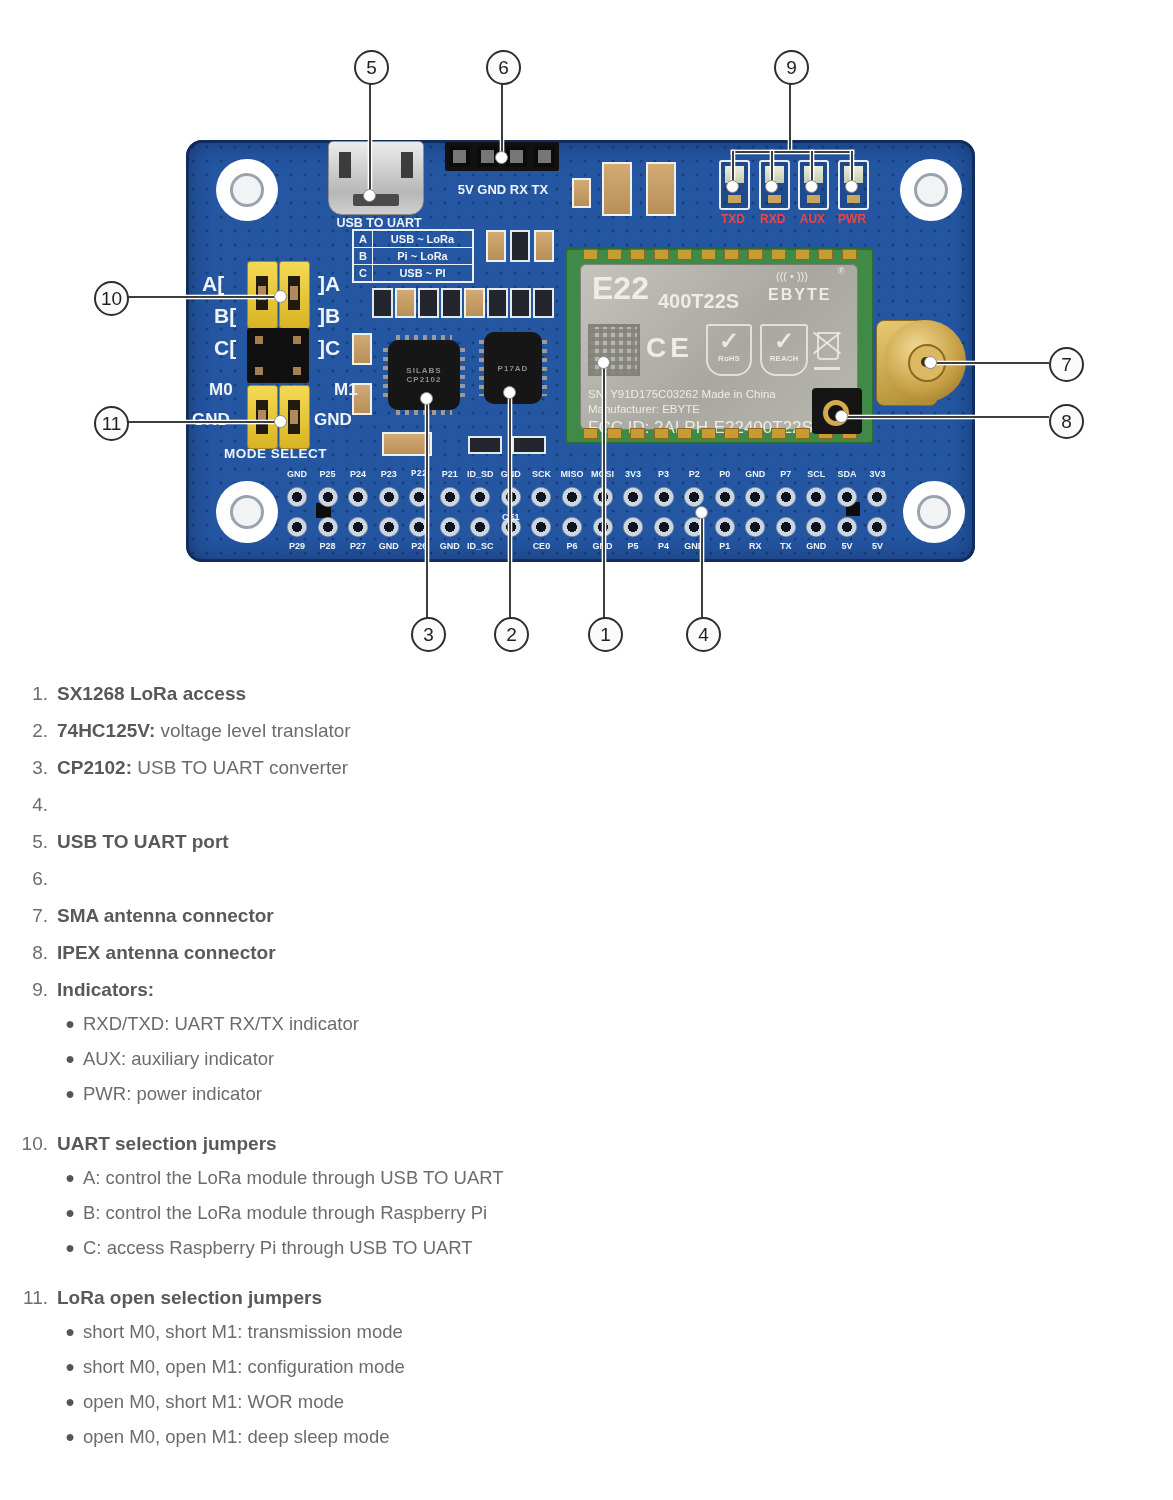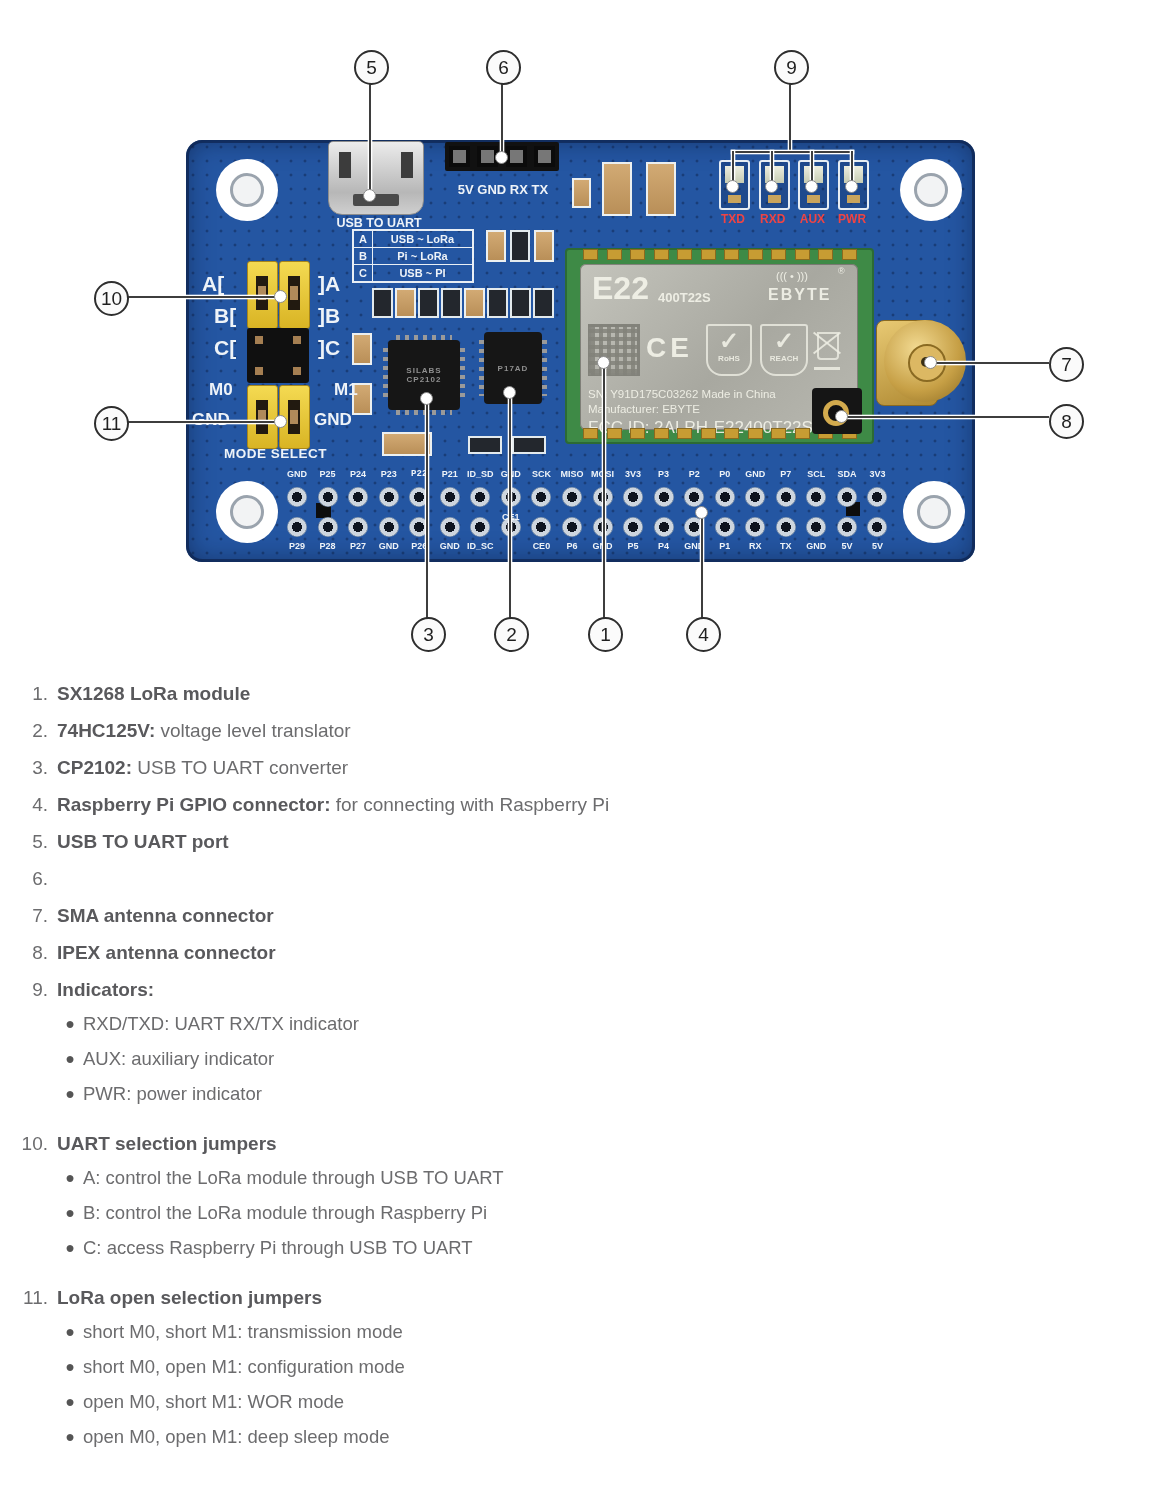--- a/index.html
+++ b/index.html
@@ -43,21 +43,21 @@
   .jval{flex:1;color:#eef3f8;font-size:11px;font-weight:bold;text-align:center;line-height:16px;}
   
   .jy{position:absolute;width:29px;background:linear-gradient(#f4da52,#d9b424);
       border:1px solid #a8861a;border-radius:3px;z-index:2;}
   .jy i{position:absolute;left:8px;top:14px;width:12px;height:34px;background:#221a10;display:block;}
   .jy i:after{content:"";position:absolute;left:2px;top:10px;width:8px;height:14px;background:#b08a5a;}
   .jblack{position:absolute;left:247px;top:328px;width:62px;height:55px;background:#101010;
       border-radius:3px;z-index:2;}
   .jblack i{position:absolute;width:8px;height:8px;background:#a57f52;display:block;}
   
-  .ic{position:absolute;background:#161616;z-index:3;border-radius:4px;
+  .ic{position:absolute;background:#161616;z-index:3;border-radius:10px;
       display:flex;flex-direction:column;align-items:center;justify-content:center;
       color:#8f8f8f;font-size:8px;font-weight:bold;letter-spacing:1px;}
   .ic .pins-lr:before,.ic .pins-lr:after{content:"";position:absolute;top:8px;bottom:8px;width:5px;
       background:repeating-linear-gradient(180deg,#9a9a9a 0 4px,transparent 4px 9px);}
   .ic .pins-lr:before{left:-5px;} .ic .pins-lr:after{right:-5px;}
   .ic .pins-tb:before,.ic .pins-tb:after{content:"";position:absolute;left:8px;right:8px;height:5px;
       background:repeating-linear-gradient(90deg,#9a9a9a 0 4px,transparent 4px 9px);}
   .ic .pins-tb:before{top:-5px;} .ic .pins-tb:after{bottom:-5px;}
   
   .module{position:absolute;left:565px;top:248px;width:305px;height:192px;background:#3e8a46;
@@ -229,21 +229,21 @@
     <span>CP2102</span>
   </div>
   <div class="ic" style="left:484px;top:332px;width:58px;height:72px;">
     <span class="pins-lr"></span>
     <span>P17AD</span>
   </div>
 
   <div class="module">
     <div class="shield">
       <div class="sh-t" style="left:12px;top:6px;font-size:32px;font-weight:bold;">E22</div>
-      <div class="sh-t" style="left:78px;top:26px;font-size:13px;font-weight:bold;text-align:right;">400T22S</div>
+      <div class="sh-t" style="left:78px;top:26px;font-size:20px;font-weight:bold;text-align:right;">400T22S</div>
       <div class="sh-t" style="left:196px;top:6px;font-size:11px;">((( • )))</div>
       <div class="sh-t" style="left:258px;top:2px;font-size:9px;">®</div>
       <div class="sh-t" style="left:188px;top:22px;font-size:16px;font-weight:bold;letter-spacing:2px;">EBYTE</div>
       <div class="qr"></div>
       <div class="sh-t" style="left:66px;top:68px;font-size:28px;font-weight:bold;letter-spacing:4px;">CE</div>
       <div class="mark" style="left:126px;top:60px;width:42px;height:48px;">
         <span class="chk">✓</span>
         <span class="lb">RoHS</span>
       </div>
       <div class="mark" style="left:180px;top:60px;width:44px;height:48px;">
@@ -443,40 +443,37 @@
   <div class="co" style="left:94px;top:406px;">11</div>
   <div class="co" style="left:411px;top:617px;">3</div>
   <div class="co" style="left:494px;top:617px;">2</div>
   <div class="co" style="left:588px;top:617px;">1</div>
   <div class="co" style="left:686px;top:617px;">4</div>
 
   <div class="legend" id="legend">
       <div class="li">
         <span class="li-num">1.</span>
         <div class="li-body">
-          <div><span class="li-bold">SX1268 LoRa module</span></div>
+          <div><span class="li-bold">SX1268 LoRa access</span></div>
         </div>
       </div>
       <div class="li">
         <span class="li-num">2.</span>
         <div class="li-body">
           <div><span class="li-bold">74HC125V:</span><span> voltage level translator</span></div>
         </div>
       </div>
       <div class="li">
         <span class="li-num">3.</span>
         <div class="li-body">
           <div><span class="li-bold">CP2102:</span><span> USB TO UART converter</span></div>
         </div>
       </div>
       <div class="li">
         <span class="li-num">4.</span>
-        <div class="li-body">
-          <div><span class="li-bold">Raspberry Pi GPIO connector:</span><span> for connecting with Raspberry Pi</span></div>
-        </div>
       </div>
       <div class="li">
         <span class="li-num">5.</span>
         <div class="li-body">
           <div><span class="li-bold">USB TO UART port</span></div>
         </div>
       </div>
       <div class="li">
         <span class="li-num">6.</span>
       </div>

